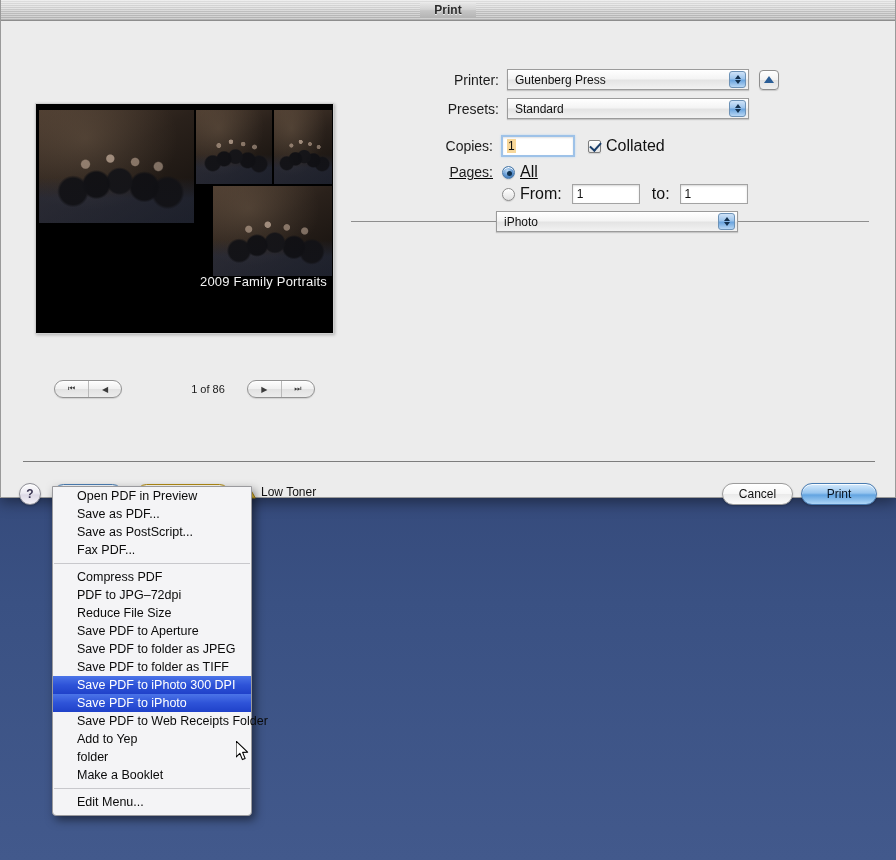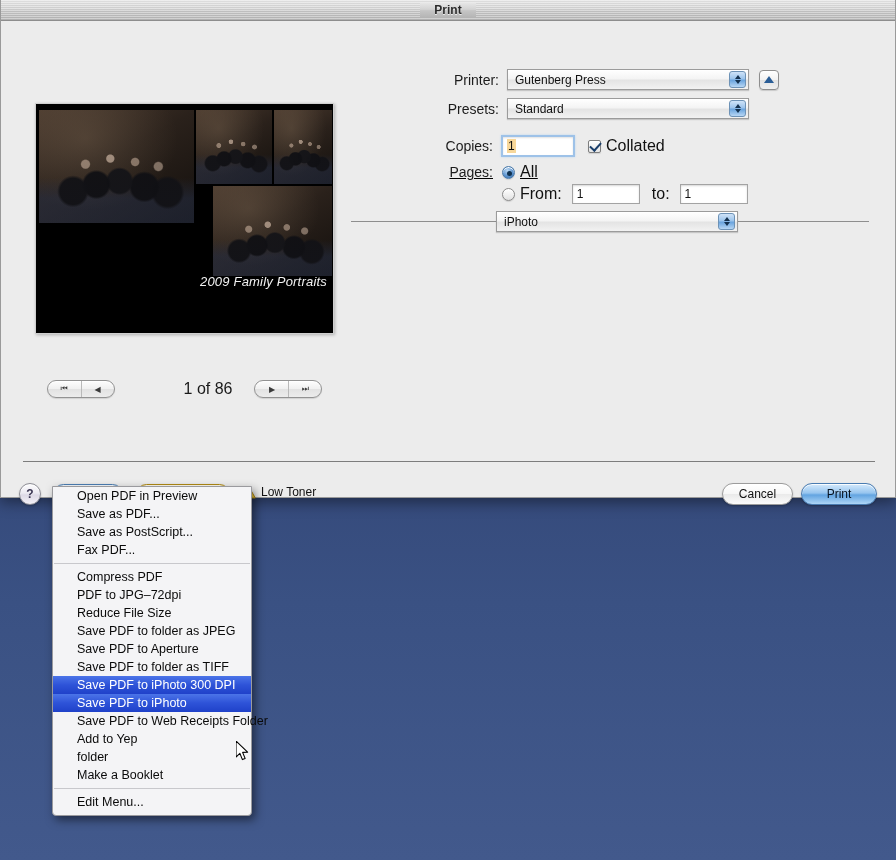--- a/index.html
+++ b/index.html
@@ -80,42 +80,41 @@
   #ph-main  { left: 3px;   top: 6px;   width: 155px; height: 113px; }
   #ph-top2  { left: 160px; top: 6px;   width: 76px;  height: 74px; }
   #ph-top3  { left: 238px; top: 6px;   width: 58px;  height: 74px; }
   #ph-bot   { left: 177px; top: 82px;  width: 119px; height: 90px; }
   .caption {
     position: absolute; right: 6px; bottom: 44px;
     color: #f2f2f2; font-size: 13px;
     font-family: "Liberation Sans", sans-serif;
     text-shadow: 0 1px 2px rgba(0,0,0,.9);
     letter-spacing: .2px;
-    font-style: italic;
   }
 
   
   #page-nav {
     position: absolute; left: 34px; top: 358px;
     width: 299px; height: 20px;
     display: flex; align-items: center; justify-content: center; gap: 22px;
   }
   .nav-group {
     display: flex; height: 18px;
     border: 1px solid #929292; border-radius: 9px;
     background: linear-gradient(180deg, #fdfdfd 0%, #f0f0f0 48%, #e2e2e2 52%, #ececec 100%);
     box-shadow: 0 1px 1px rgba(0,0,0,.12), inset 0 1px 0 #fff;
     overflow: hidden;
   }
   .nav-btn {
     width: 33px; display: flex; align-items: center; justify-content: center;
     font-size: 8px; color: #3a3a3a; cursor: default;
   }
   .nav-btn + .nav-btn { border-left: 1px solid #b9b9b9; }
-  .nav-label { font-size: 16px; color: #1a1a1a; margin-left: 47px; }
+  .nav-label { font-size: 11px; color: #1a1a1a; margin-left: 47px; }
 
   
   .row { position: absolute; display: flex; align-items: center; }
   .lbl { font-size: 14px; color: #1c1c1c; text-align: right; }
 
   .popup {
     position: relative; height: 21px;
     border: 1px solid #9b9b9b; border-radius: 0;
     background: linear-gradient(180deg, #ffffff 0%, #f4f4f4 46%, #e4e4e4 54%, #f2f2f2 100%);
     box-shadow: 0 1px 1px rgba(0,0,0,.16), inset 0 1px 0 #fff;
@@ -427,22 +426,22 @@
 
 <div id="pdf-menu">
     <div class="menu-item">Open PDF in Preview</div>
     <div class="menu-item">Save as PDF...</div>
     <div class="menu-item">Save as PostScript...</div>
     <div class="menu-item">Fax PDF...</div>
     <div class="menu-sep"></div>
     <div class="menu-item">Compress PDF</div>
     <div class="menu-item">PDF to JPG–72dpi</div>
     <div class="menu-item">Reduce File Size</div>
+    <div class="menu-item">Save PDF to Aperture</div>
     <div class="menu-item">Save PDF to folder as JPEG</div>
-    <div class="menu-item">Save PDF to Aperture</div>
     <div class="menu-item">Save PDF to folder as TIFF</div>
     <div class="menu-item selected">Save PDF to iPhoto 300 DPI</div>
     <div class="menu-item selected">Save PDF to iPhoto</div>
     <div class="menu-item">Save PDF to Web Receipts Folder</div>
     <div class="menu-item">Add to Yep</div>
     <div class="menu-item">folder</div>
     <div class="menu-item">Make a Booklet</div>
     <div class="menu-sep"></div>
     <div class="menu-item">Edit Menu...</div>
   </div>

